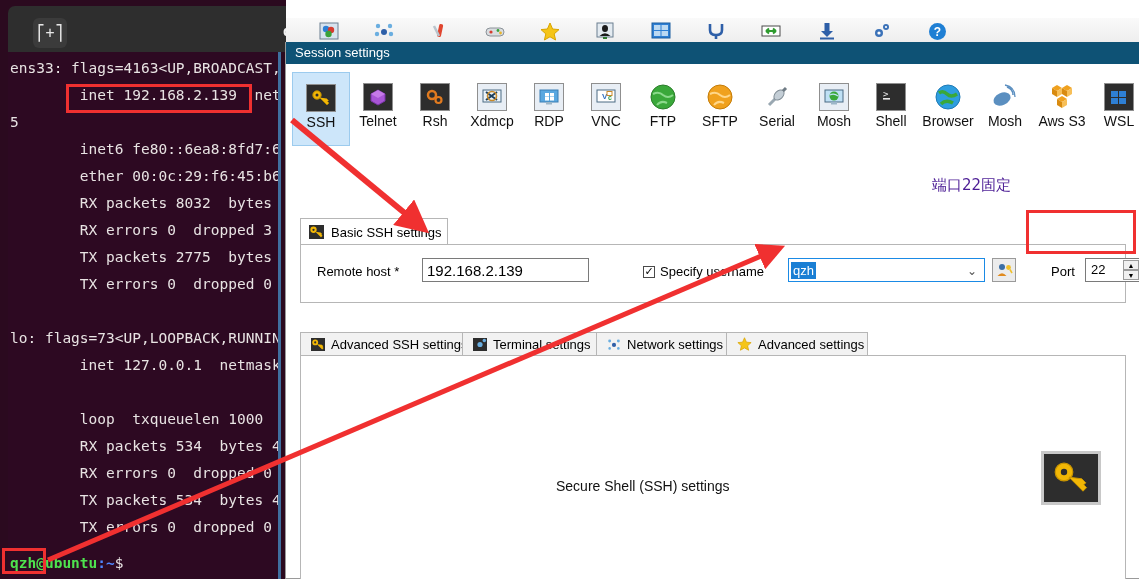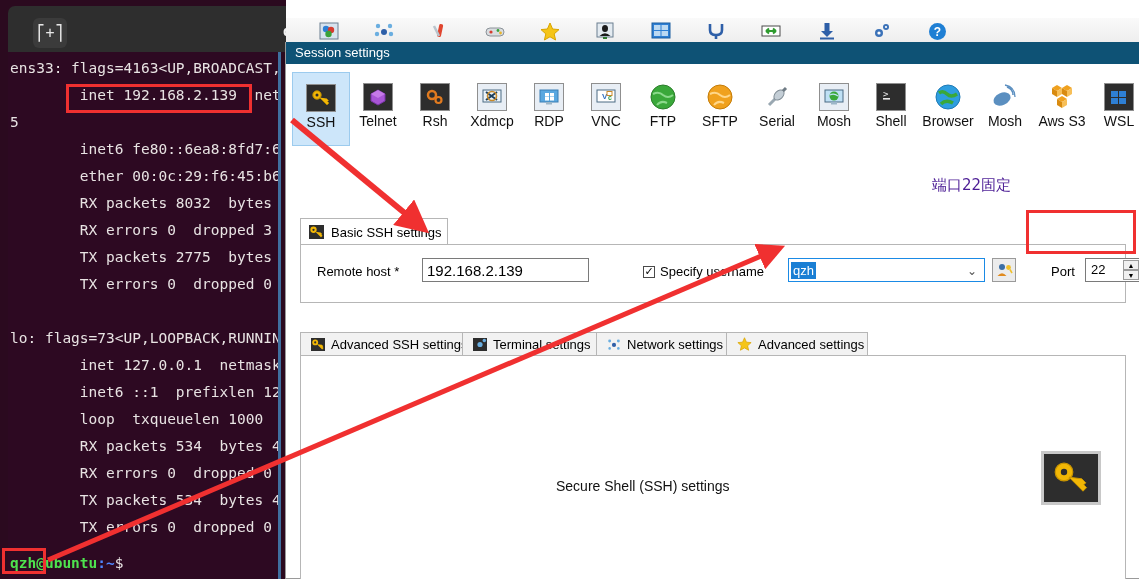--- a/index.html
+++ b/index.html
@@ -208,21 +208,20 @@
     <div class="term-line" style="top:35px;left:2px;">        inet 192.168.2.139  netm</div>
     <div class="term-line" style="top:62px;left:2px;">5</div>
     <div class="term-line" style="top:89px;left:2px;">        inet6 fe80::6ea8:8fd7:6</div>
     <div class="term-line" style="top:116px;left:2px;">        ether 00:0c:29:f6:45:b6</div>
     <div class="term-line" style="top:143px;left:2px;">        RX packets 8032  bytes </div>
     <div class="term-line" style="top:170px;left:2px;">        RX errors 0  dropped 3</div>
     <div class="term-line" style="top:197px;left:2px;">        TX packets 2775  bytes </div>
     <div class="term-line" style="top:224px;left:2px;">        TX errors 0  dropped 0 </div>
     <div class="term-line" style="top:278px;left:2px;">lo: flags=73&lt;UP,LOOPBACK,RUNNIN</div>
     <div class="term-line" style="top:305px;left:2px;">        inet 127.0.0.1  netmask</div>
-    <div class="term-line" style="top:332px;left:2px;">        inet6 ::1  prefixlen 12</div>
     <div class="term-line" style="top:359px;left:2px;">        loop  txqueuelen 1000  </div>
     <div class="term-line" style="top:386px;left:2px;">        RX packets 534  bytes 4</div>
     <div class="term-line" style="top:413px;left:2px;">        RX errors 0  dropped 0 </div>
     <div class="term-line" style="top:440px;left:2px;">        TX packets 534  bytes 4</div>
     <div class="term-line" style="top:467px;left:2px;">        TX errors 0  dropped 0 </div>
     <div class="term-line" style="top:503px;left:2px;"><span class="g">qzh@ubuntu</span><span class="b">:~</span><span class="w">$</span></div>
   </div>
   <div id="terminal-scroll"></div>
 </div>
 

